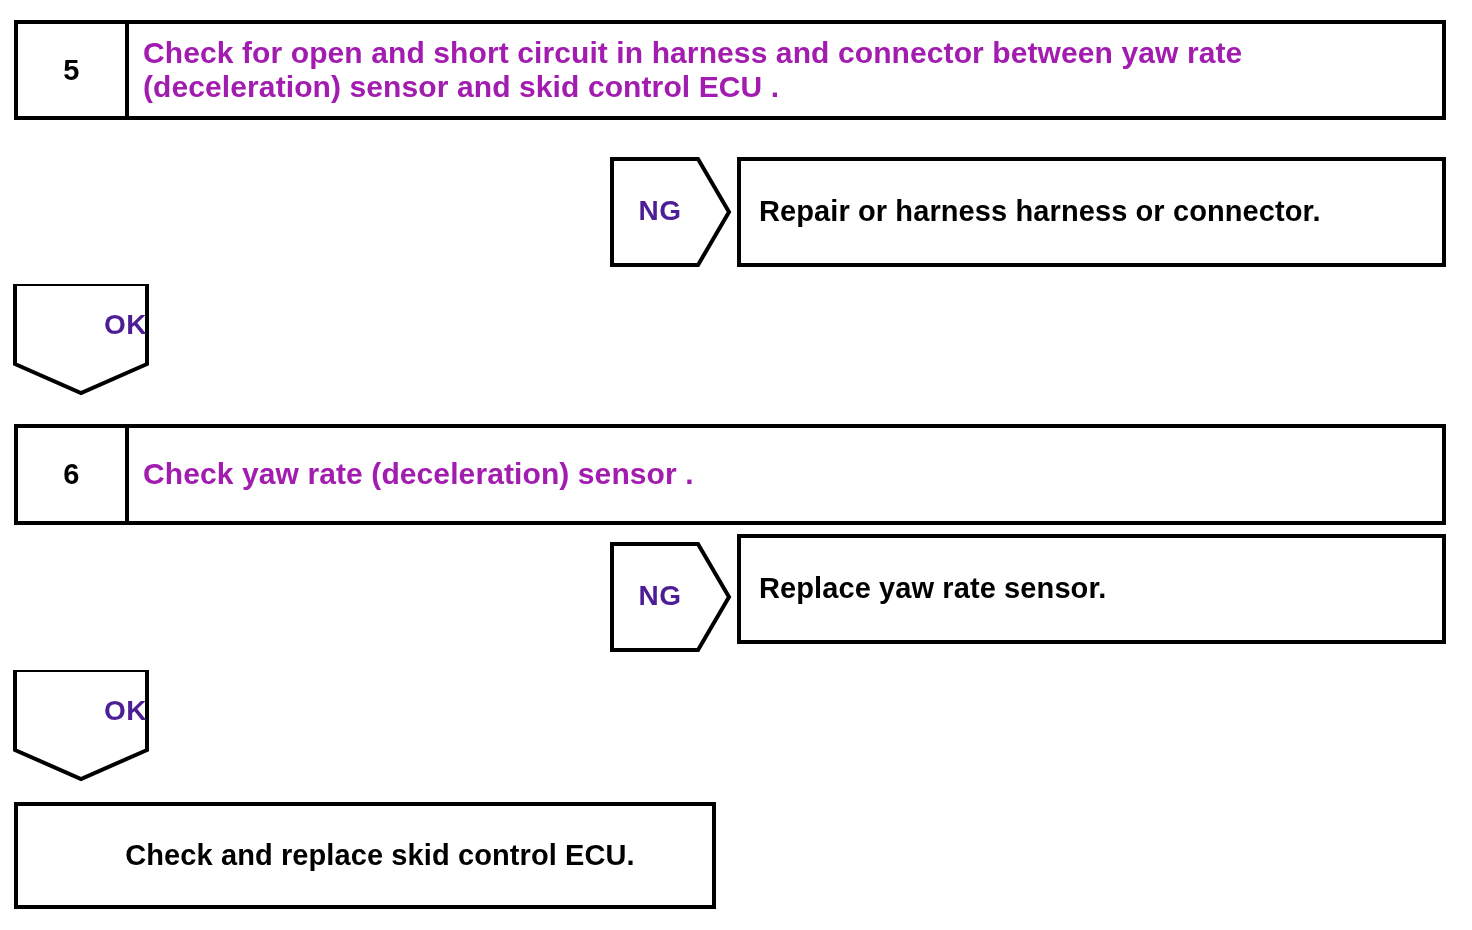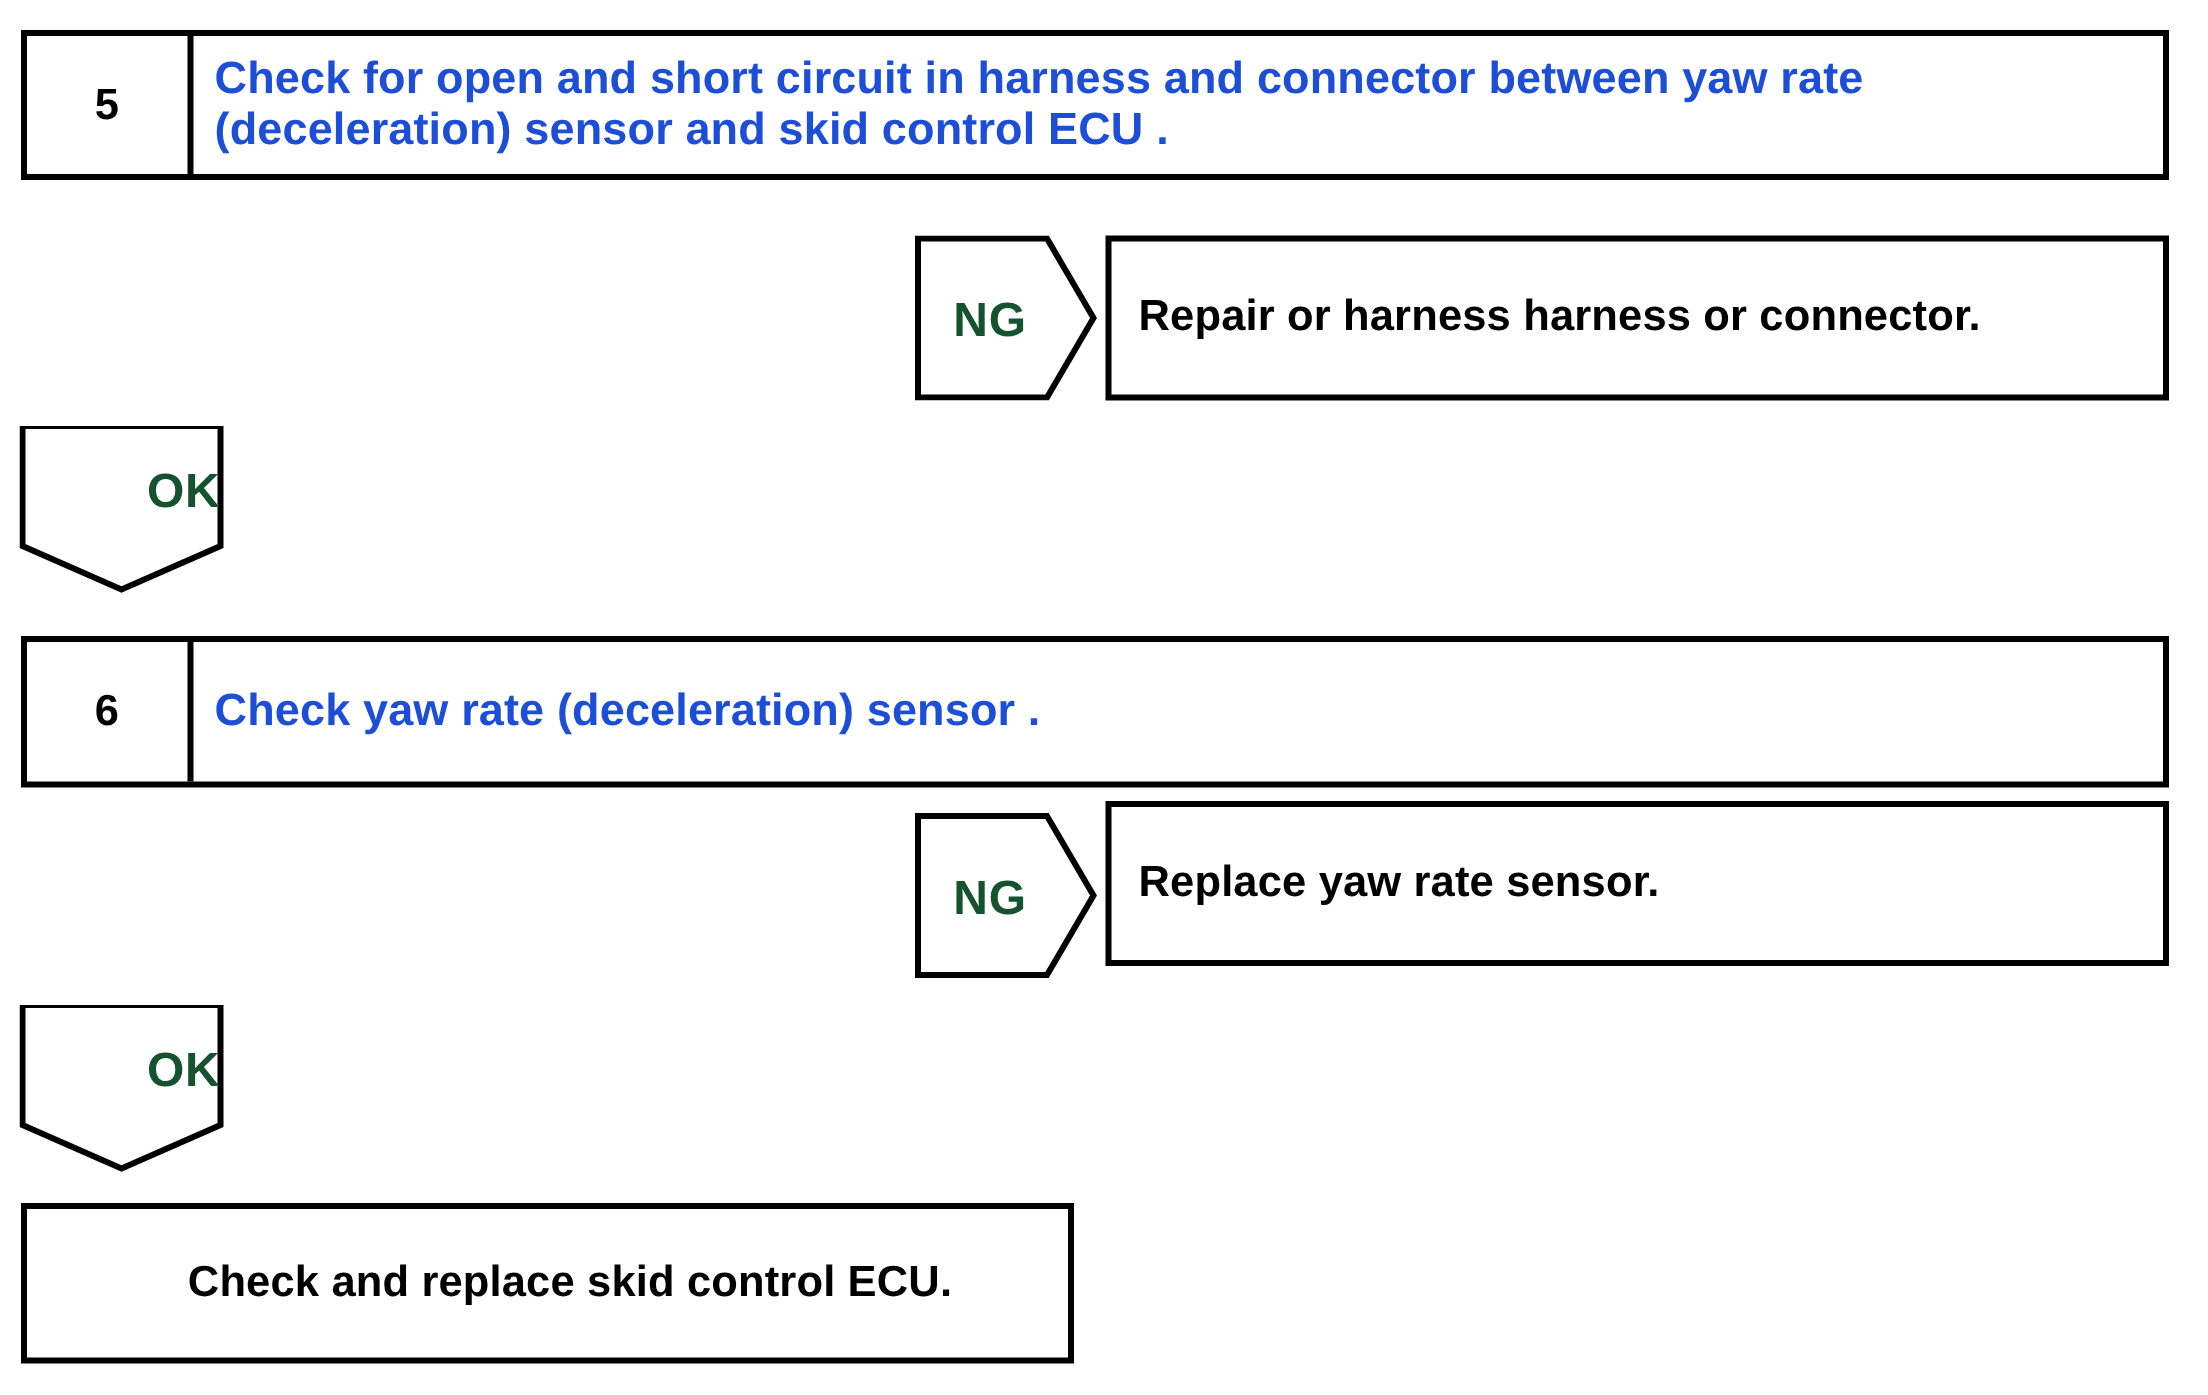--- a/index.html
+++ b/index.html
@@ -43,21 +43,21 @@
     font-size: 29px;
     font-weight: bold;
     color: #000000;
     letter-spacing: 0.5px;
   }
   .step-text {
     flex: 1 1 auto;
     padding: 0 0 0 14px;
     font-size: 30px;
     font-weight: bold;
-    color: #1d4ed8;
+    color: #a21caf;
     line-height: 1.14;
     letter-spacing: 0.1px;
   }
   .plain-text {
     flex: 1 1 auto;
     padding: 0 0 0 18px;
     font-size: 29px;
     font-weight: bold;
     color: #000000;
     line-height: 1.14;
@@ -66,23 +66,23 @@
 
   
   .penta {
     position: absolute;
   }
   .penta svg {
     display: block;
   }
   .penta-label {
     position: absolute;
-    font-size: 32px;
+    font-size: 28px;
     font-weight: bold;
-    color: #14532d;
+    color: #4c1d95;
     letter-spacing: 0.5px;
     white-space: nowrap;
   }
   .ng-label {
     left: 0;
     top: 0;
     width: 100px;
     text-align: center;
   }
   .ok-label {

